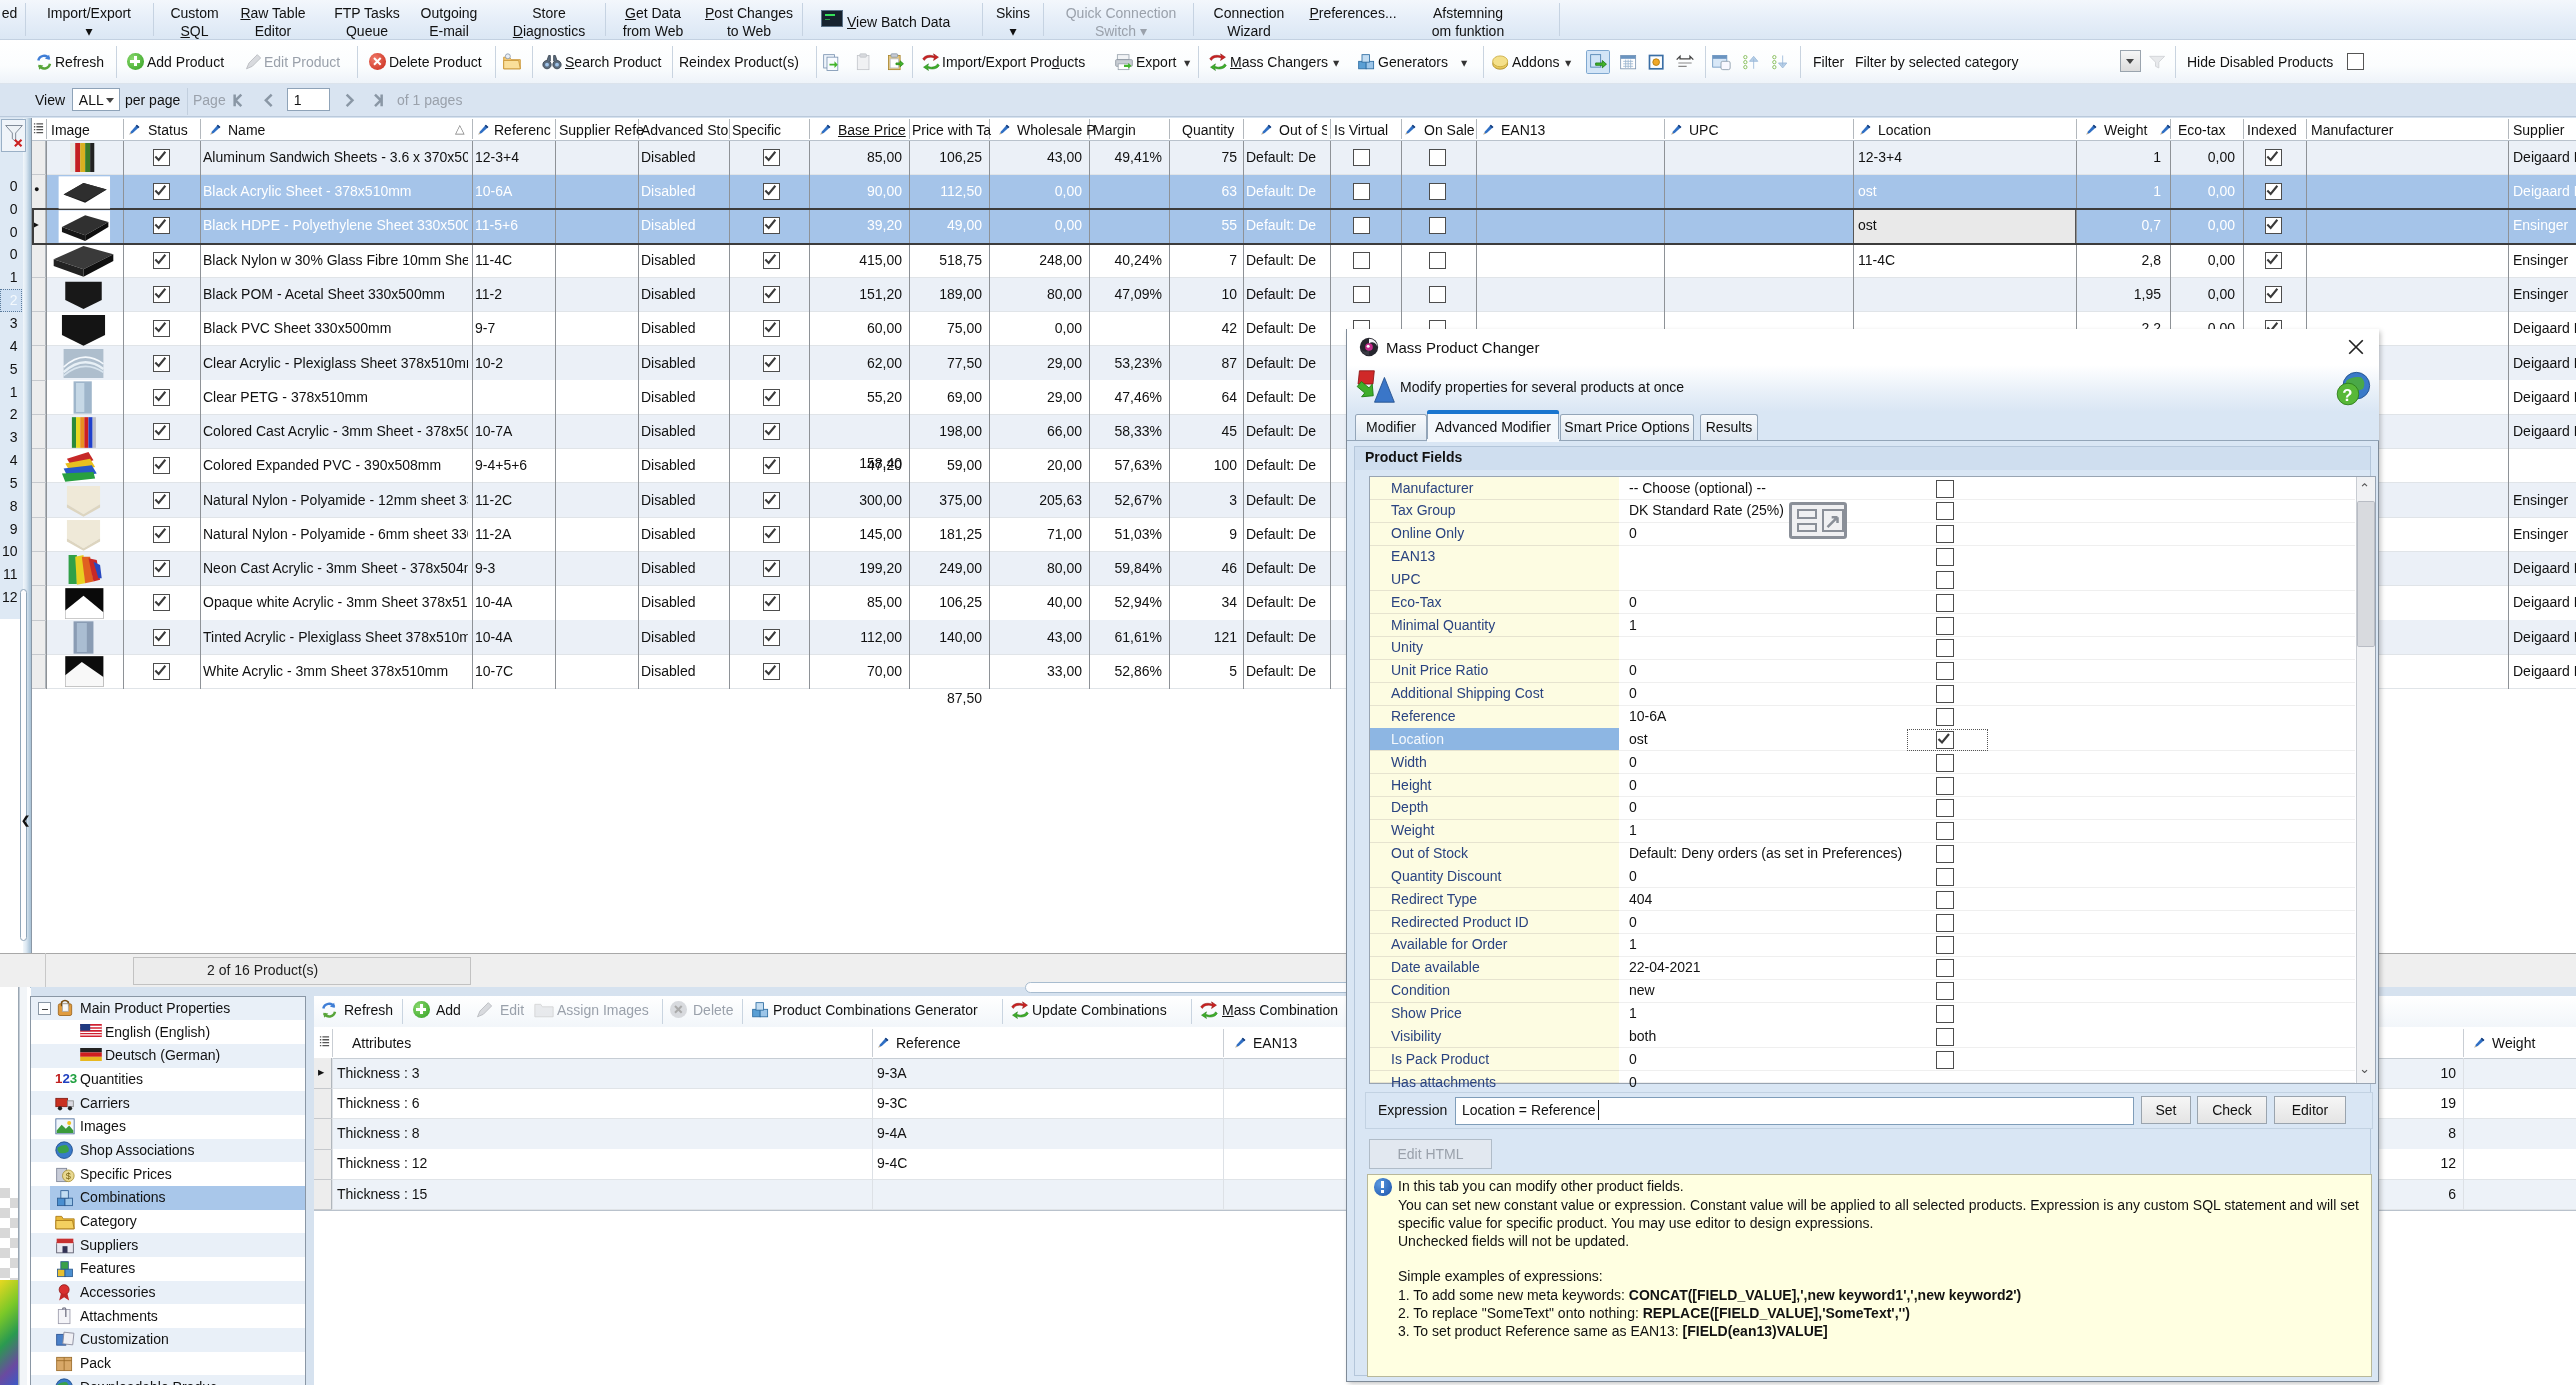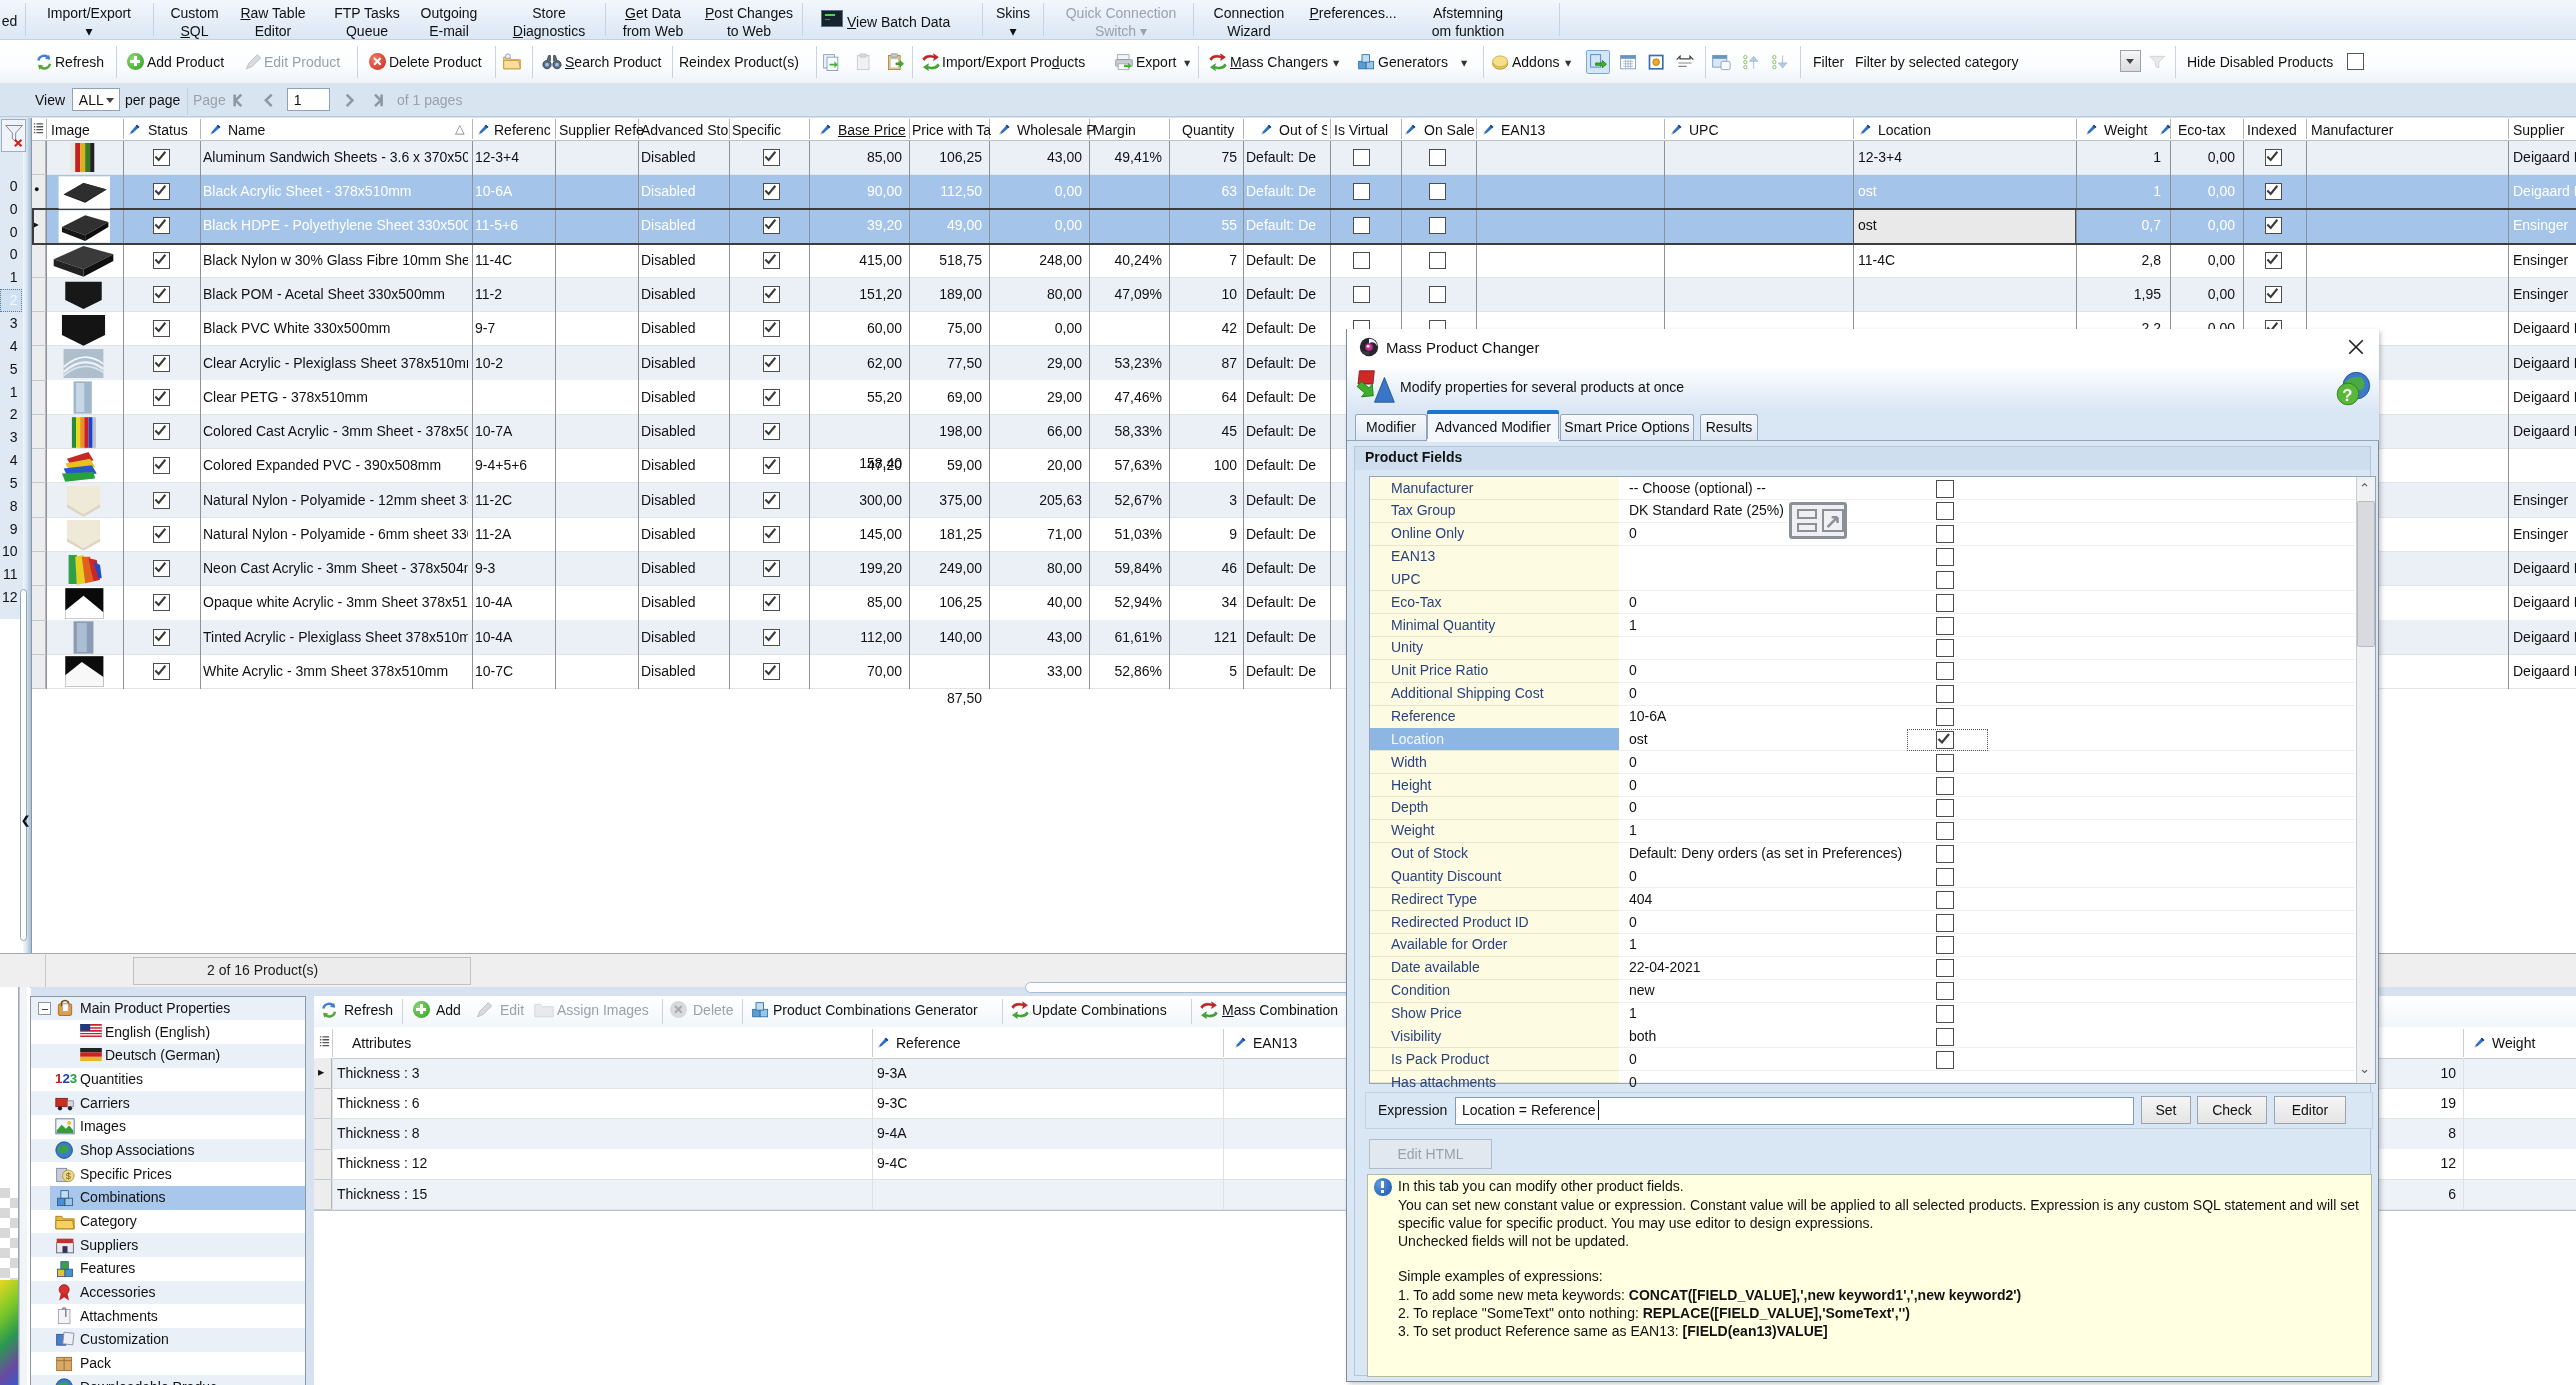--- a/index.html
+++ b/index.html
@@ -11,21 +11,21 @@
 
 <div class="" style="left:0px;top:0px;width:2576px;height:40px;background:linear-gradient(180deg,#f3f7fc 0%,#e7eff9 45%,#dbe7f4 100%);border-bottom:0.8px solid #c3d1e1"></div>
 <div class="" style="left:25px;top:3.3px;width:0.8px;height:33px;background:#c6d3e2"></div>
 <div class="" style="left:153px;top:3.3px;width:0.8px;height:33px;background:#c6d3e2"></div>
 <div class="" style="left:605px;top:3.3px;width:0.8px;height:33px;background:#c6d3e2"></div>
 <div class="" style="left:802px;top:3.3px;width:0.8px;height:33px;background:#c6d3e2"></div>
 <div class="" style="left:982px;top:3.3px;width:0.8px;height:33px;background:#c6d3e2"></div>
 <div class="" style="left:1043px;top:3.3px;width:0.8px;height:33px;background:#c6d3e2"></div>
 <div class="" style="left:1193px;top:3.3px;width:0.8px;height:33px;background:#c6d3e2"></div>
 <div class="" style="left:1559px;top:3.3px;width:0.8px;height:33px;background:#c6d3e2"></div>
-<div class="t" style="left:1.7px;top:5px;margin-top:8px;">ed</div>
+<div class="t" style="left:1.7px;top:5px;">ed</div>
 <div class="t" style="left:-78px;top:5px;width:334px;text-align:center;">Import/Export</div>
 <div class="t" style="left:-78px;top:23px;width:334px;text-align:center;">▾</div>
 <div class="t" style="left:27.5px;top:5px;width:334px;text-align:center;">Custom</div>
 <div class="t" style="left:27.5px;top:23px;width:334px;text-align:center;"><u>S</u>QL</div>
 <div class="t" style="left:106px;top:5px;width:334px;text-align:center;"><u>R</u>aw Table</div>
 <div class="t" style="left:106px;top:23px;width:334px;text-align:center;">Editor</div>
 <div class="t" style="left:200px;top:5px;width:334px;text-align:center;">FTP Tasks</div>
 <div class="t" style="left:200px;top:23px;width:334px;text-align:center;">Queue</div>
 <div class="t" style="left:282px;top:5px;width:334px;text-align:center;">Outgoing</div>
 <div class="t" style="left:282px;top:23px;width:334px;text-align:center;">E-mail</div>
@@ -584,21 +584,21 @@
     <svg width="16.7" height="16.7" viewBox="0 0 16 16" style="position:absolute;left:-1.7px;top:-1.7px">
       <path d="M3.2 8.2 L6.4 11.4 L12.8 3.6" stroke="#3a3a3a" stroke-width="2" fill="none"></path>
     </svg>
   </div>
 <div class="t" style="left:2513px;top:286px;">Ensinger</div>
 <div style="position:absolute;left:153px;top:320px;width:16.7px;height:16.7px;border:1.7px solid #4d4d4d;background:#fff;box-sizing:border-box">
     <svg width="16.7" height="16.7" viewBox="0 0 16 16" style="position:absolute;left:-1.7px;top:-1.7px">
       <path d="M3.2 8.2 L6.4 11.4 L12.8 3.6" stroke="#3a3a3a" stroke-width="2" fill="none"></path>
     </svg>
   </div>
-<div class="t" style="left:203px;top:320px;width:265px;overflow:hidden;">Black PVC White 330x500mm</div>
+<div class="t" style="left:203px;top:320px;width:265px;overflow:hidden;">Black PVC Sheet 330x500mm</div>
 <div class="t" style="left:475px;top:320px;width:77px;overflow:hidden;">9-7</div>
 <div class="t" style="left:641px;top:320px;">Disabled</div>
 <div style="position:absolute;left:763px;top:320px;width:16.7px;height:16.7px;border:1.7px solid #4d4d4d;background:#fff;box-sizing:border-box">
     <svg width="16.7" height="16.7" viewBox="0 0 16 16" style="position:absolute;left:-1.7px;top:-1.7px">
       <path d="M3.2 8.2 L6.4 11.4 L12.8 3.6" stroke="#3a3a3a" stroke-width="2" fill="none"></path>
     </svg>
   </div>
 <div class="t r" style="left:809px;top:320px;width:93px;">60,00</div>
 <div class="t r" style="left:909px;top:320px;width:73px;">75,00</div>
 <div class="t r" style="left:989px;top:320px;width:93px;">0,00</div>

